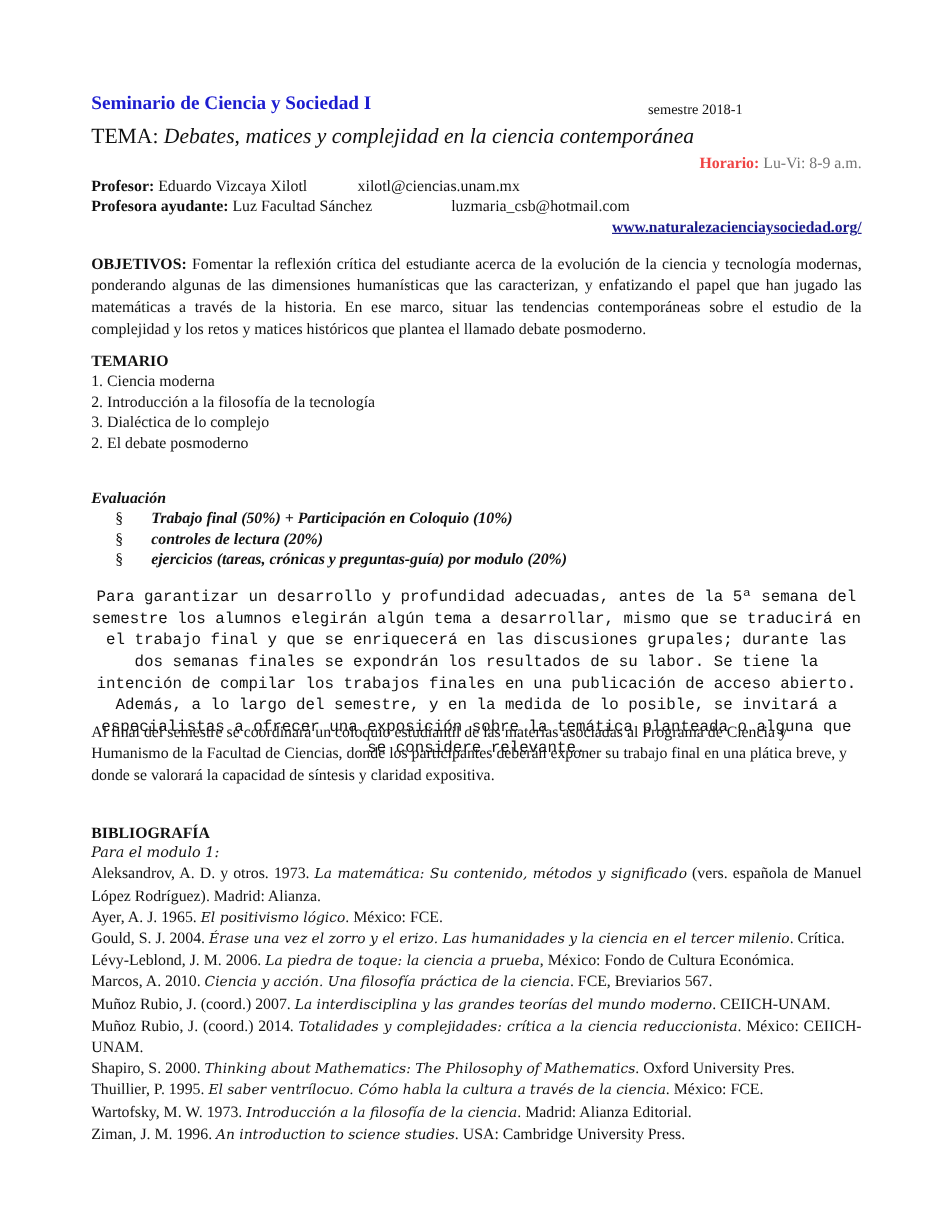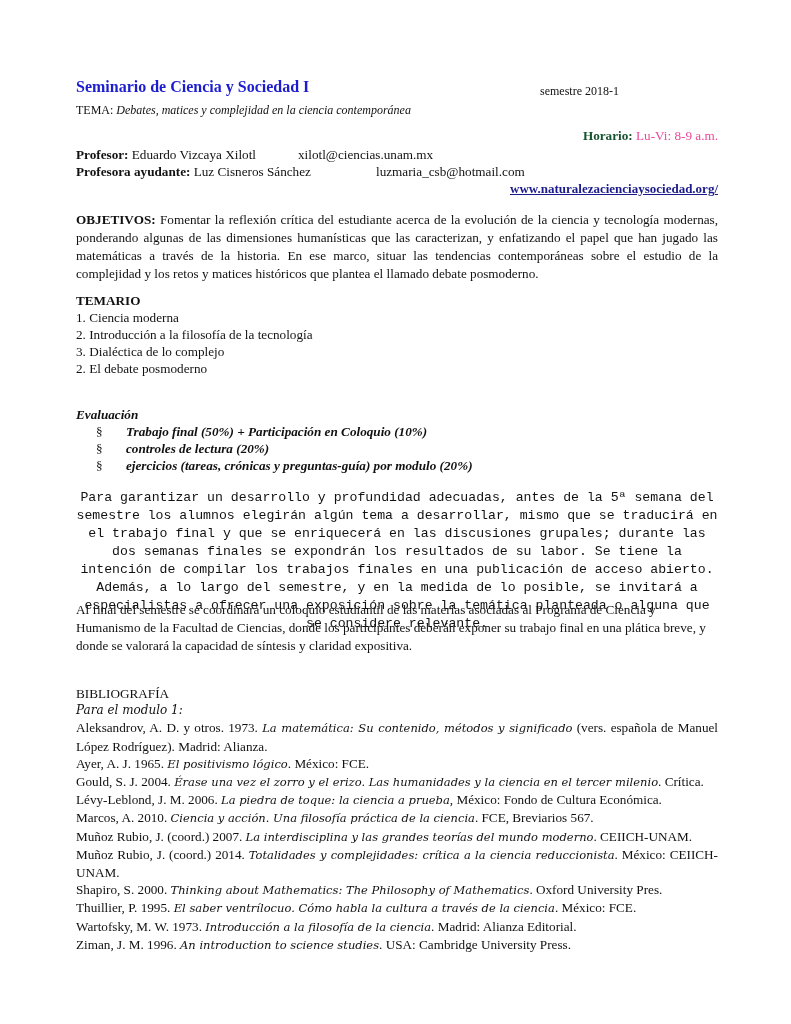--- a/index.html
+++ b/index.html
@@ -2,41 +2,41 @@
 <html><head>
 <meta charset="utf-8">
 <style>
   html, body { margin: 0; padding: 0; background: #ffffff; }
   body { width: 791px; height: 1024px; position: relative; overflow: hidden;
          font-family: "Liberation Serif", "DejaVu Serif", serif; color: #111; font-size: 13.2px; }
   .page { position: absolute; left: 76px; top: 0; width: 642px; }
   .abs { position: absolute; }
   .title { left: 0; top: 78px; font-size: 16px; font-weight: bold; color: #1c1cd0; white-space: nowrap; }
   .semestre { left: 464px; top: 84px; font-size: 12px; white-space: nowrap; }
-  .tema { left: 0; top: 103px; font-size: 12px; white-space: nowrap; }
+  .tema { left: 0; top: 103px; font-size: 18px; white-space: nowrap; }
   .tema i { font-style: italic; }
   .horario { right: 0; top: 128px; font-size: 13.2px; white-space: nowrap; }
-  .horario b { color: #14532d; }
-  .horario .hv { color: #ec4899; }
+  .horario b { color: #ef4444; }
+  .horario .hv { color: #737373; }
   .prof { left: 0; top: 147px; white-space: nowrap; }
   .ayud { left: 0; top: 164px; white-space: nowrap; }
   .email1 { left: 222px; top: 147px; white-space: nowrap; }
   .email2 { left: 300px; top: 164px; white-space: nowrap; }
   .web { right: 0; top: 181px; white-space: nowrap; color: #1a1a8c; text-decoration: underline; font-weight: bold; font-size: 13px; }
   .para { left: 0; width: 642px; text-align: justify; line-height: 18px; }
   .obj { top: 211px; }
   .temario { top: 292px; line-height: 17px; }
   .temario .h { font-weight: bold; }
   .eval { top: 406px; line-height: 17px; font-weight: bold; font-style: italic; }
   .eval .item { padding-left: 20px; display: flex; }
   .eval .item .sec { width: 30px; font-style: normal; font-weight: normal; }
   .p1 { top: 489px; text-align: center; font-family: Liberation Mono, monospace; }
   .p2 { top: 601px; text-align: left; }
   .biblio { top: 685px; line-height: 17.2px; }
-  .biblio .h { font-weight: normal; }
+  .biblio .h { font-weight: bold; }
   .biblio .sub { font-style: italic; font-family: "DejaVu Serif", serif; font-size: 12px; }
   .biblio .ref { text-align: justify; }
   .biblio .ref i { font-family: "DejaVu Serif", serif; font-size: 11.5px; font-style: italic; }
   b.lbl { font-weight: bold; }
 </style>
 </head>
 <body>
 
 <div class="page">
   <div class="abs title">Seminario de Ciencia y Sociedad I</div>
@@ -49,21 +49,21 @@
     <b>Horario:</b>
     <span class="hv">Lu-Vi: 8-9 a.m.</span>
   </div>
   <div class="abs prof">
     <b class="lbl">Profesor:</b>
     <span>Eduardo Vizcaya Xilotl</span>
   </div>
   <div class="abs email1">xilotl@ciencias.unam.mx</div>
   <div class="abs ayud">
     <b class="lbl">Profesora ayudante:</b>
-    <span>Luz Cisneros Sánchez</span>
+    <span>Luz Facultad Sánchez</span>
   </div>
   <div class="abs email2">luzmaria_csb@hotmail.com</div>
   <a class="abs web">www.naturalezacienciaysociedad.org/</a>
 
   <div class="abs para obj">
     <b>OBJETIVOS:</b>
     <span>Fomentar la reflexión crítica del estudiante acerca de la evolución de la ciencia y tecnología modernas, ponderando algunas de las dimensiones humanísticas que las caracterizan, y enfatizando el papel que han jugado las matemáticas a través de la historia. En ese marco, situar las tendencias contemporáneas sobre el estudio de la complejidad y los retos y matices históricos que plantea el llamado debate posmoderno.</span>
   </div>
 
   <div class="abs temario">

